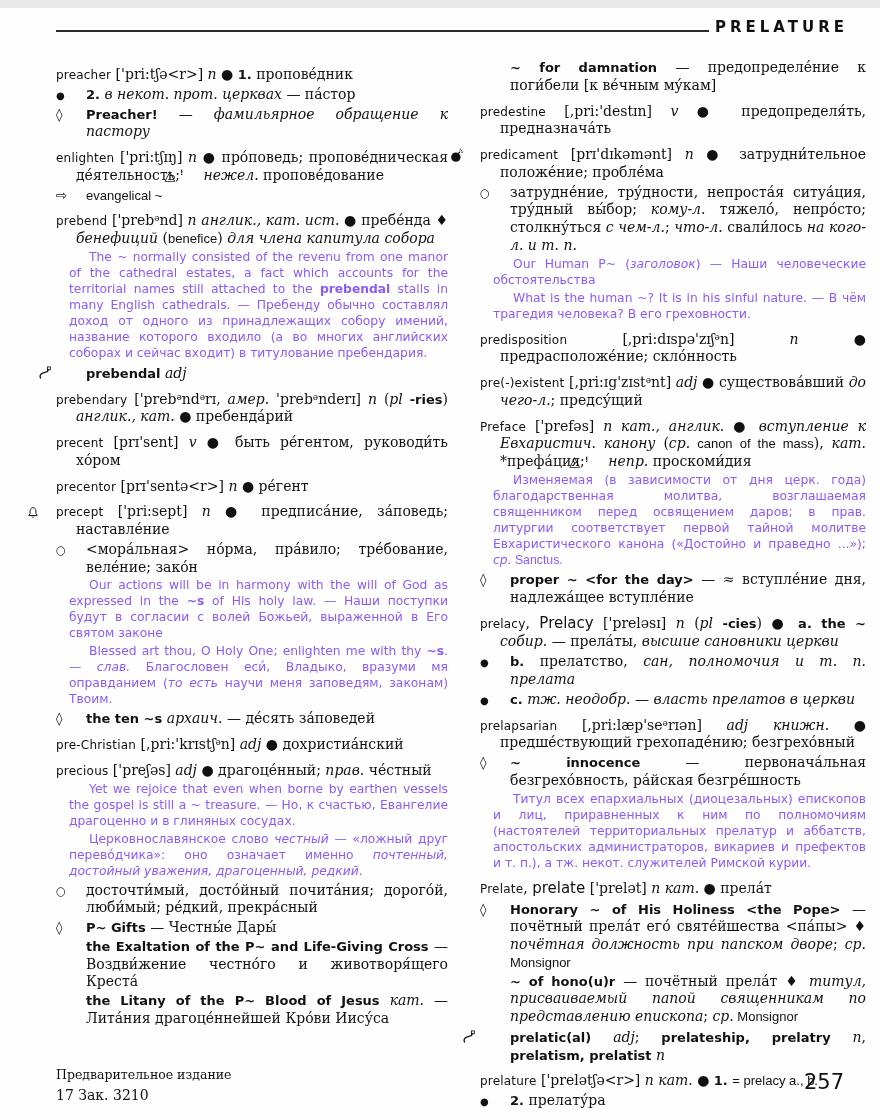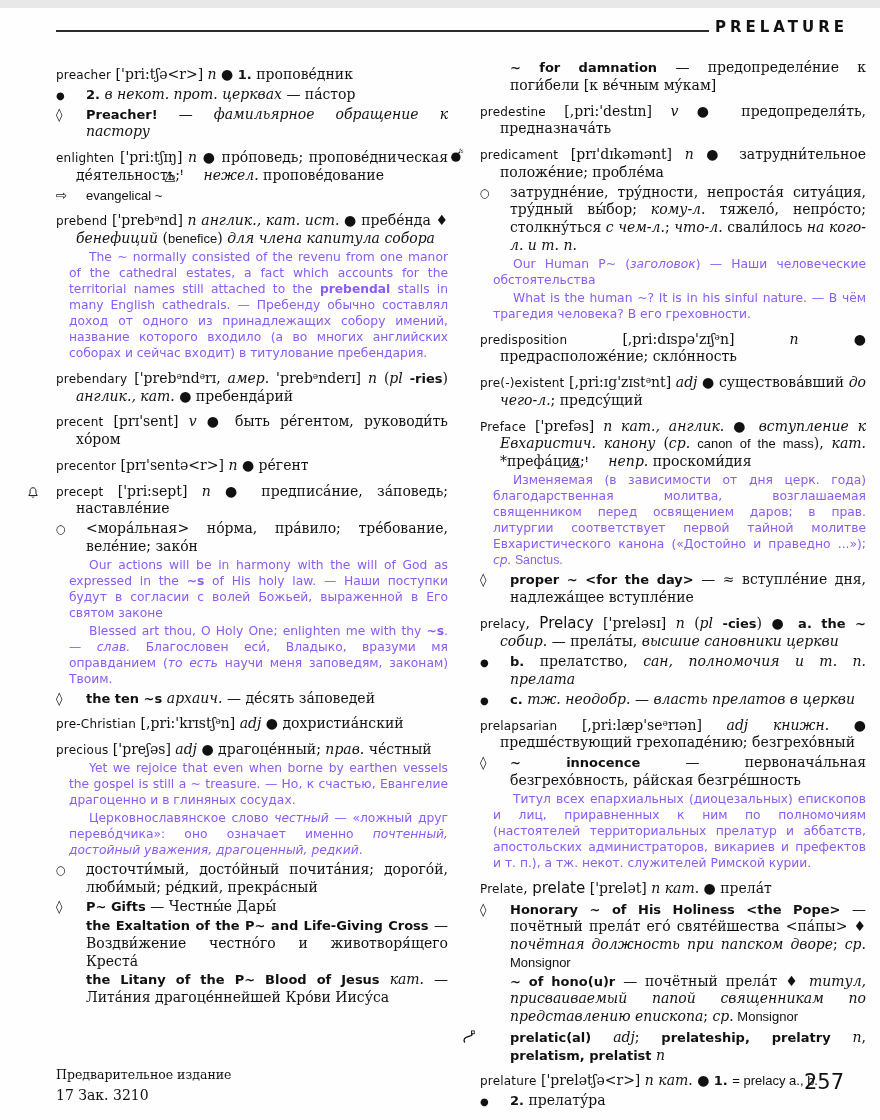--- a/index.html
+++ b/index.html
@@ -46,20 +46,24 @@
   </div>
   <div class="cols">
     <div class="col left">
         <div class="ln hw"><span class="hwd">preacher</span><span> ['pri:tʃə&lt;r&gt;] </span><span class="it">n</span><span> ● </span><span class="bd">1. </span><span>пропове́дник</span></div>
         <div class="ln sub"><span class="mk mk-bullet">●</span><span class="bd">2. </span><span class="it">в некот. прот. церквах</span><span> — па́стор</span></div>
         <div class="ln sub"><span class="mk mk-diamond">◊</span><span class="bd">Preacher! </span><span>— </span><span class="it">фамильярное обращение к пастору</span></div>
         <div class="ln hw"><span class="hwd">enlighten</span><span> ['pri:tʃɪŋ] </span><span class="it">n</span><span> ● про́поведь; пропове́дническая де́ятельность; </span><span class="warn">△<span class="wx">!</span></span><span> </span><span class="it">нежел.</span><span> пропове́дование</span></div>
         <div class="ln sub"><span class="mk mk-arrow">⇨</span><span class="sf">evangelical ~</span></div>
         <div class="ln hw"><span class="hwd">prebend</span><span> ['preb</span><span class="sp">ə</span><span>nd] </span><span class="it">n</span><span> </span><span class="it">англик., кат. ист.</span><span> ● пребе́нда </span><span>♦ </span><span class="it">бенефиций</span><span> (</span><span class="sf">benefice</span><span>) </span><span class="it">для члена капитула собора</span></div>
         <div class="ln ex"><span>The ~ normally consisted of the revenu from one manor of the cathedral estates, a fact which accounts for the territorial names still attached to the </span><span class="bd">prebendal</span><span> stalls in many English cathedrals. — Пребенду обычно составлял доход от одного из принадлежащих собору имений, название которого входило (а во многих английских соборах и сейчас входит) в титулование пребендария.</span></div>
+        <div class="ln drv"><span class="mk"><svg viewBox="0 0 18 18" width="14" height="14">
+              <path d="M3.2 15.5C1.8 12.5 3.2 10.2 6 9.2l5.5-2c1.5-.6 1.8-2 1.1-3.1" fill="none" stroke="#111" stroke-width="1.7" stroke-linecap="round"></path>
+              <rect x="12.2" y="1.2" width="3.6" height="3.6" fill="none" stroke="#111" stroke-width="1.1"></rect>
+            </svg></span><span class="bd">prebendal </span><span class="it">adj</span></div>
         <div class="ln hw"><span class="hwd">prebendary</span><span> ['preb</span><span class="sp">ə</span><span>nd</span><span class="sp">ə</span><span>rɪ, </span><span class="it">амер.</span><span> 'preb</span><span class="sp">ə</span><span>nderɪ] </span><span class="it">n</span><span> (</span><span class="it">pl</span><span> </span><span class="bd">-ries</span><span>) </span><span class="it">англик., кат.</span><span> ● пребенда́рий</span></div>
         <div class="ln hw"><span class="hwd">precent</span><span> [prɪ'sent] </span><span class="it">v</span><span> ● быть ре́гентом, руководи́ть хо́ром</span></div>
         <div class="ln hw"><span class="hwd">precentor</span><span> [prɪ'sentə&lt;r&gt;] </span><span class="it">n</span><span> ● ре́гент</span></div>
         <div class="ln hw"><span class="gut"><svg viewBox="0 0 18 18" width="14" height="14">
               <path d="M9 2.2C6.6 2.2 5.2 4 5.2 6.4v3.2L3.6 12.2h10.8L12.8 9.6V6.4C12.8 4 11.4 2.2 9 2.2z" fill="none" stroke="#111" stroke-width="1.2"></path>
               <path d="M7.6 13.6a1.5 1.5 0 0 0 2.8 0" fill="none" stroke="#111" stroke-width="1.1"></path>
             </svg></span><span class="hwd">precept</span><span> ['pri:sept] </span><span class="it">n</span><span> ● предписа́ние, за́поведь; наставле́ние</span></div>
         <div class="ln sub"><span class="mk mk-circle">○</span><span>&lt;мора́льная&gt; но́рма, пра́вило; тре́бование, веле́ние; зако́н</span></div>
         <div class="ln ex"><span>Our actions will be in harmony with the will of God as expressed in the </span><span class="bd">~s</span><span> of His holy law. — Наши поступки будут в согласии с волей Божьей, выраженной в Его святом законе</span></div>
         <div class="ln ex"><span>Blessed art thou, O Holy One; enlighten me with thy </span><span class="bd">~s</span><span>. — </span><span class="it">слав.</span><span> Благословен еси́, Владыко, вразуми мя оправданием (</span><span class="it">то есть</span><span> научи меня заповедям, законам) Твоим.</span></div>

